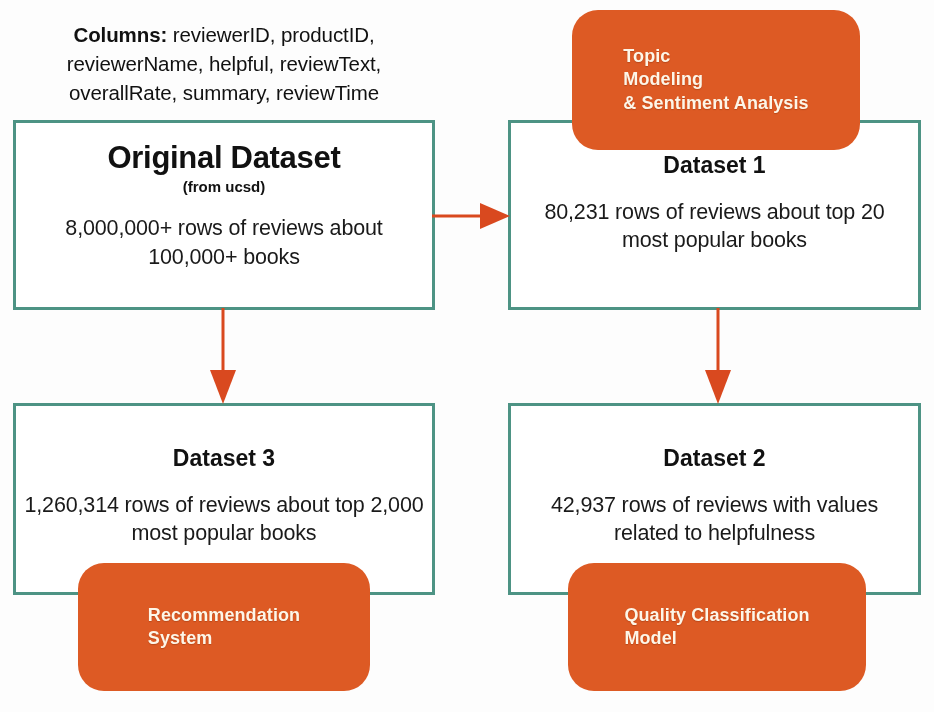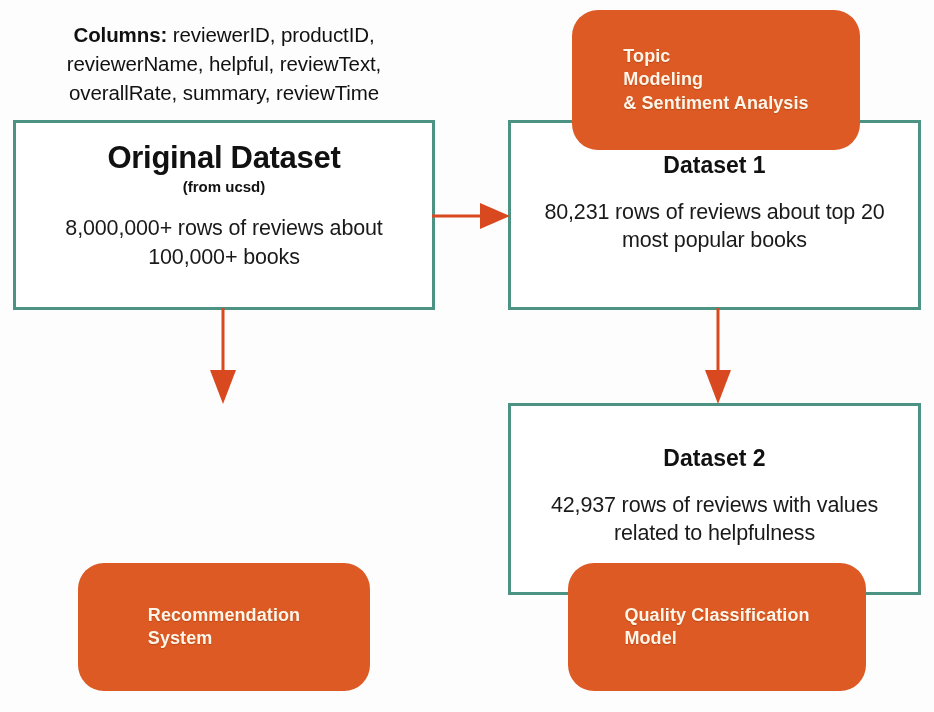--- a/index.html
+++ b/index.html
@@ -133,20 +133,26 @@
     </div>
   </div>
 
   <div class="ds-box" id="box-ds1">
     <div class="ds-inner">
       <div class="ds-title">Dataset 1</div>
       <div class="ds-desc">80,231 rows of reviews about top 20 most popular books</div>
     </div>
   </div>
 
+  <div class="ds-box" id="box-ds3">
+    <div class="ds-inner">
+      <div class="ds-title">Dataset 3</div>
+      <div class="ds-desc">1,260,314 rows of reviews about top 2,000 most popular books</div>
+    </div>
+  </div>
 
   <div class="ds-box" id="box-ds2">
     <div class="ds-inner">
       <div class="ds-title">Dataset 2</div>
       <div class="ds-desc">42,937 rows of reviews with values related to helpfulness</div>
     </div>
   </div>
 
   <svg class="arrow-svg" id="arrow-h" viewBox="0 0 84 40">
     <line x1="2" y1="20" x2="62" y2="20" stroke="#D9491F" stroke-width="3"></line>

